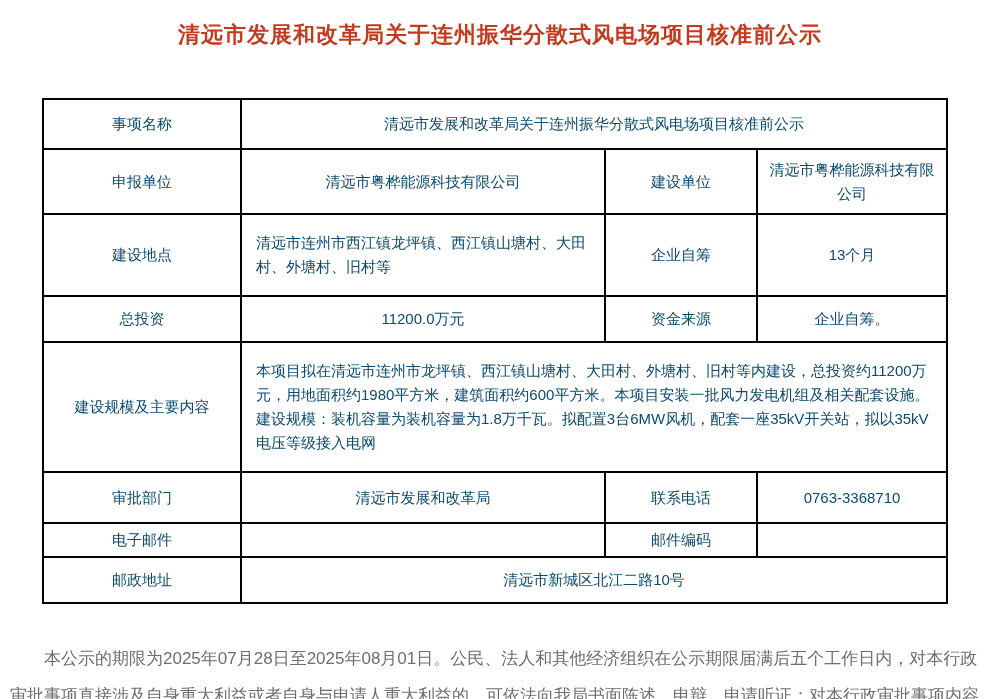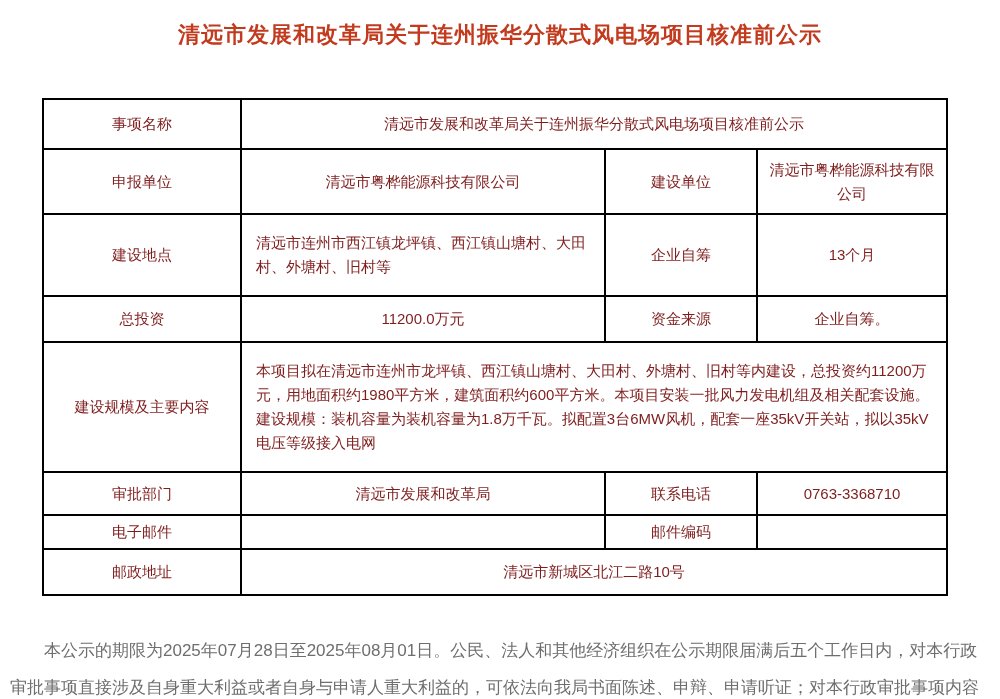--- a/index.html
+++ b/index.html
@@ -28,42 +28,42 @@
     margin: 48px 0 0 42px;
     width: 904px;
   }
   table.notice-table {
     border-collapse: collapse;
     width: 100%;
     table-layout: fixed;
   }
   .notice-table td {
     border: 2px solid #000000;
-    color: #7f1d1d;
+    color: #0c4a6e;
     font-size: 15px;
     line-height: 24px;
     padding: 4px 10px;
     text-align: center;
     vertical-align: middle;
     word-break: break-all;
   }
   .notice-table td.left {
     text-align: left;
     padding: 16px 14px;
   }
   .col-label1 { width: 198px; }
   .col-value1 { width: 364px; }
   .col-label2 { width: 152px; }
   .col-value2 { width: 190px; }
   tr.r1 { height: 50px; }
   tr.r2 { height: 65px; }
   tr.r3 { height: 61px; margin-top: 33px; }
   tr.r4 { height: 46px; }
   tr.r5 { height: 113px; }
-  tr.r6 { height: 43px; }
+  tr.r6 { height: 51px; }
   tr.r7 { height: 34px; }
   tr.r8 { height: 46px; border-radius: 16px; }
   .footer-paragraph {
     margin: 36px 10px 0 10px;
     color: #6e6e6e;
     font-size: 17px;
     line-height: 37px;
     text-indent: 34px;
     text-align: left;
     word-break: break-all;

